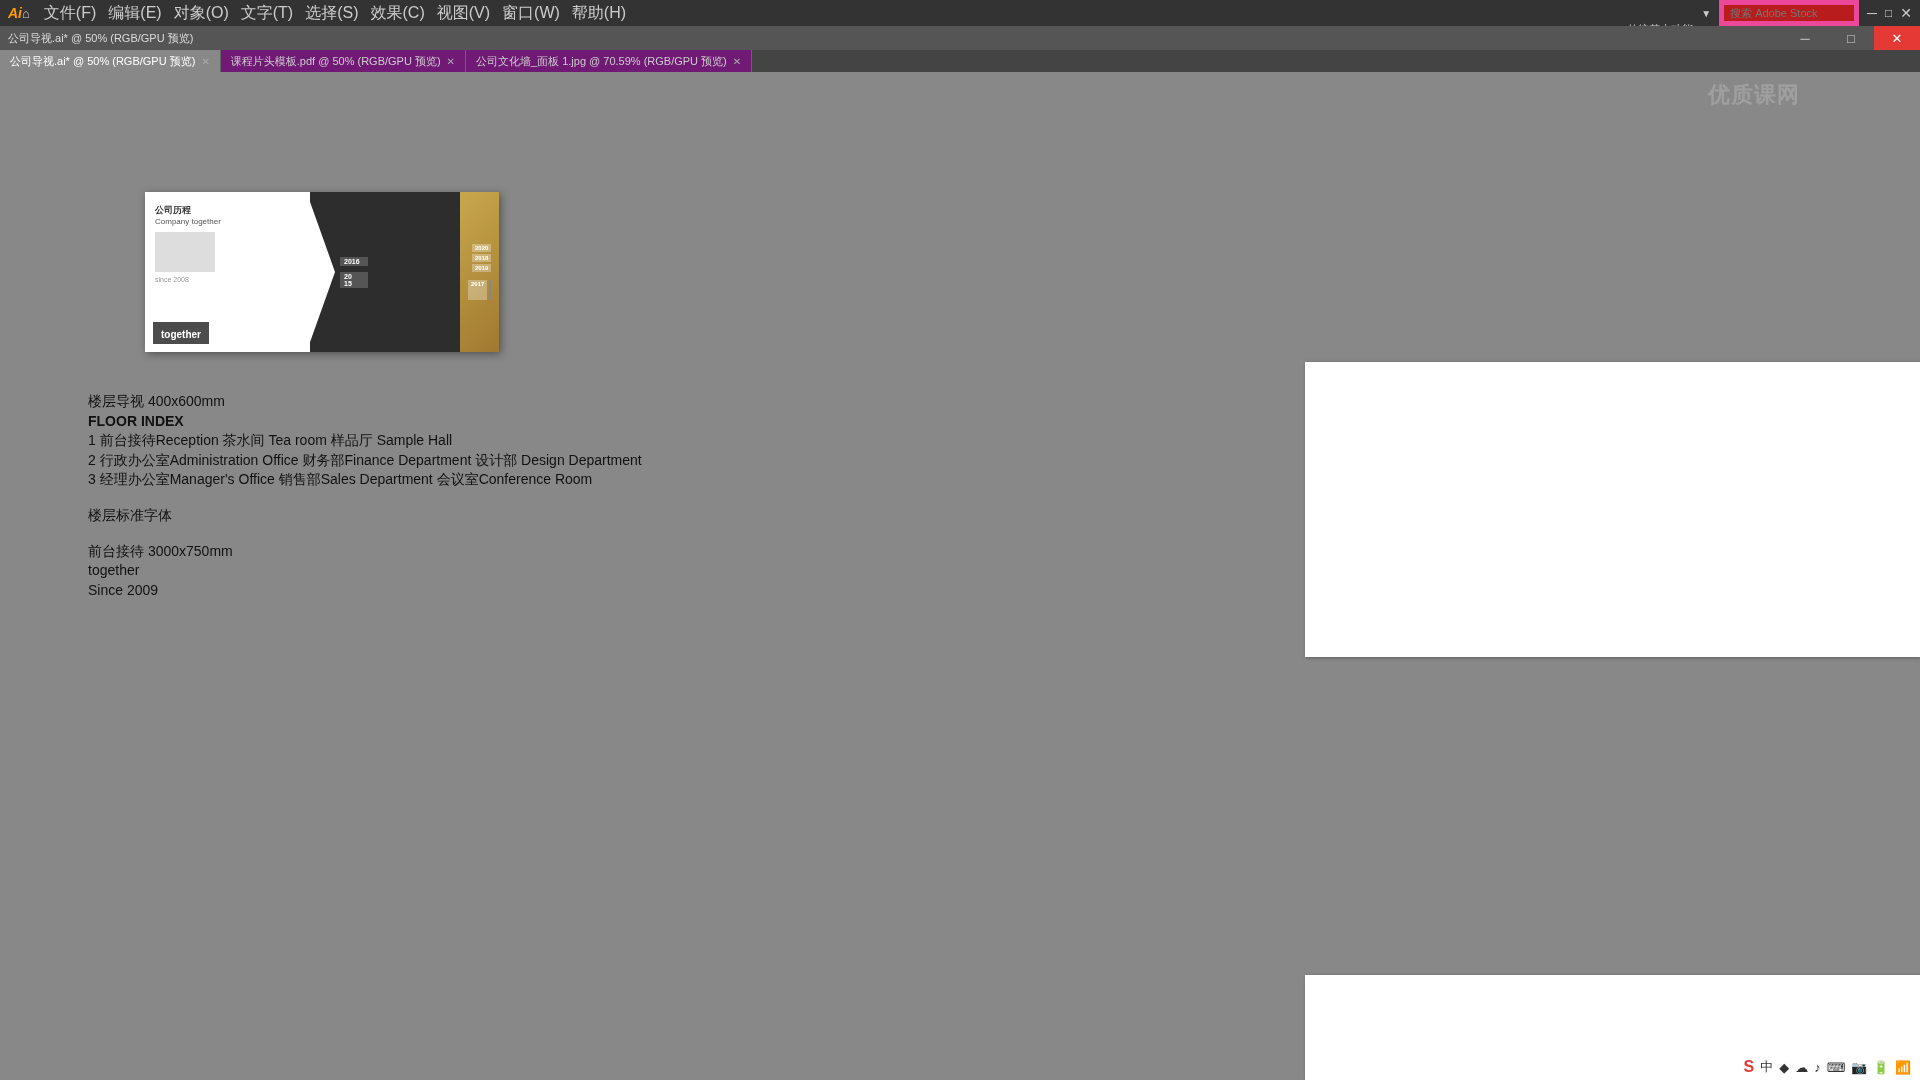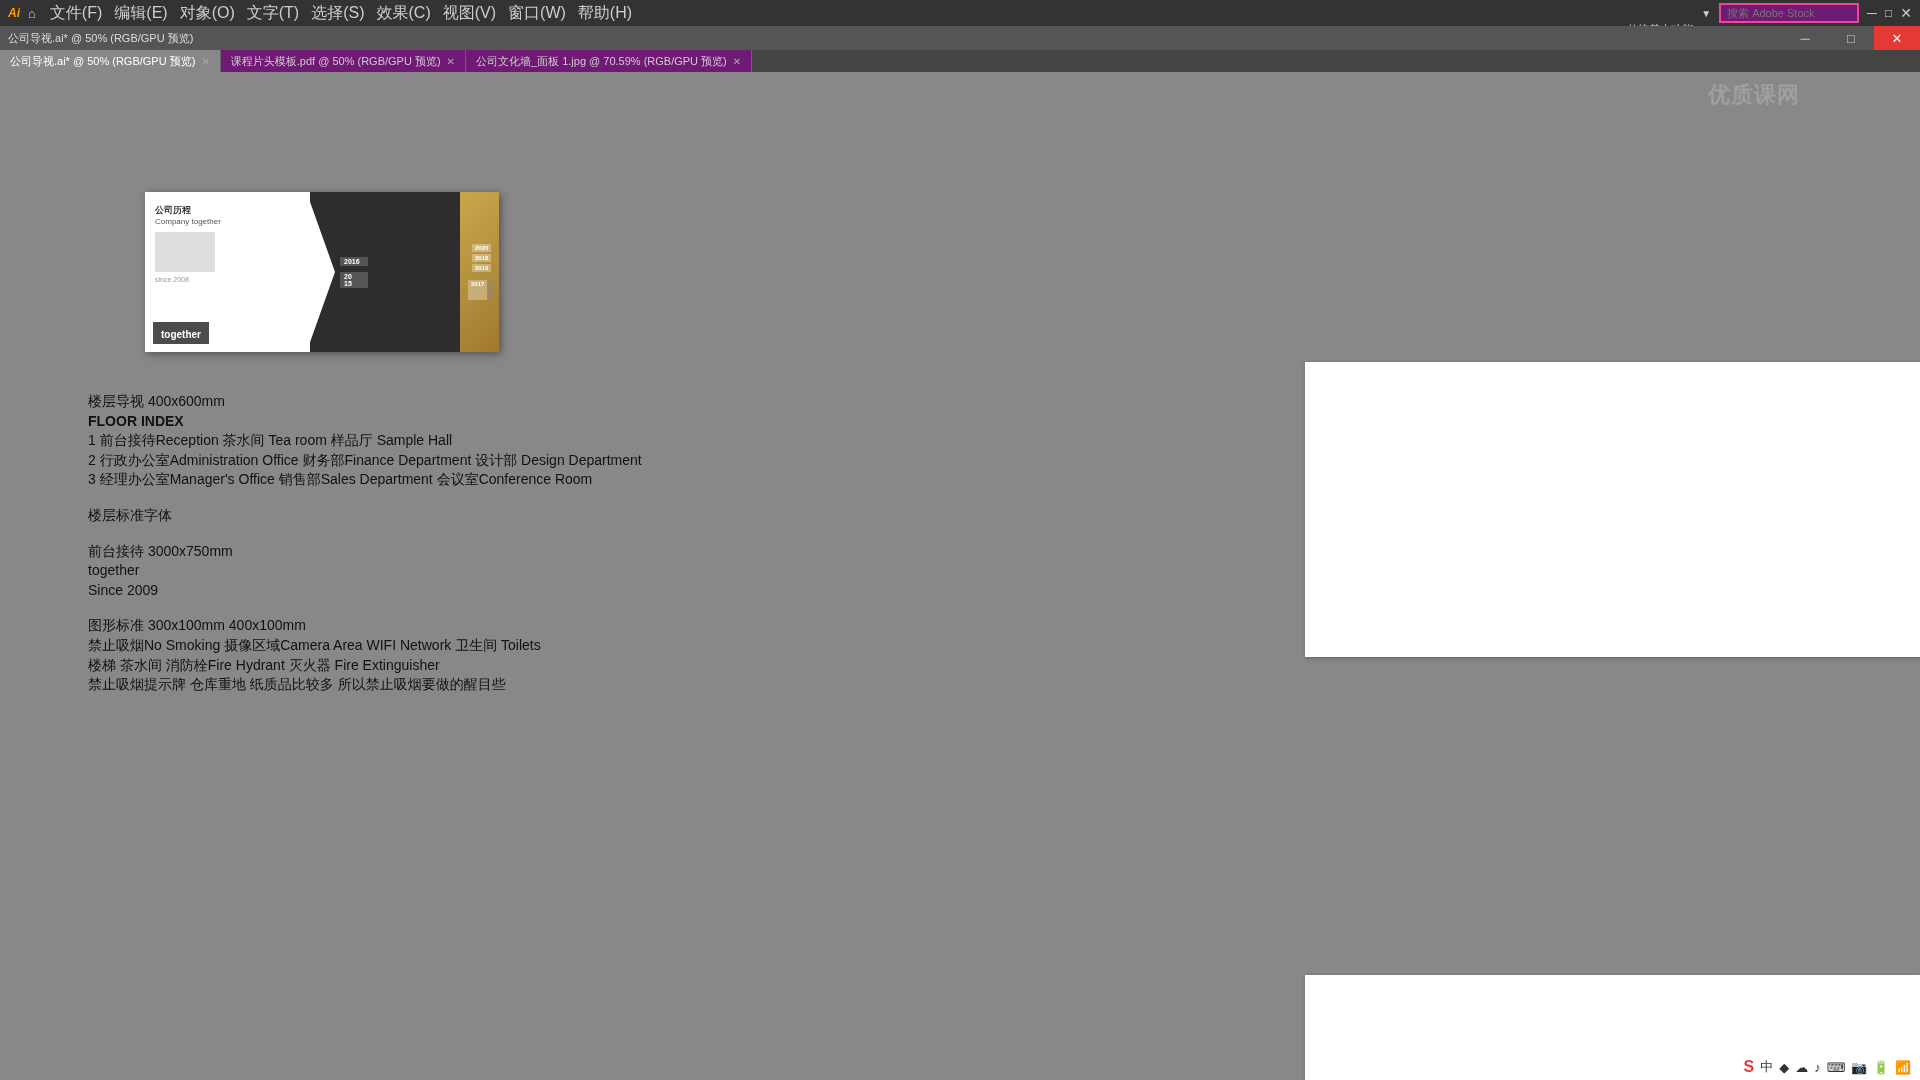--- a/index.html
+++ b/index.html
@@ -23,23 +23,22 @@
       gap: 2px;
     }
     .menu-bar-left {
       display: flex;
       align-items: center;
       gap: 0;
     }
     .ai-logo {
       color: #FF9A00;
       font-weight: bold;
-      font-size: 12px;
+      font-size: 14px;
       font-style: italic;
-      margin-right: 8px;
     }
     .home-icon {
       color: #cccccc;
       font-size: 13px;
       margin-right: 8px;
     }
     .menu-item {
       color: #cccccc;
       font-size: 16px;
       padding: 2px 6px;
@@ -50,22 +49,22 @@
       display: flex;
       align-items: center;
       gap: 8px;
     }
     .traditional-text {
       color: #cccccc;
       font-size: 11px;
       margin-top: 32px;
     }
     .search-box {
-      background: #701a75;
-      border: 2px solid #ec4899;
+      background: #b91c1c;
+      border: 5px solid #ec4899;
       color: #ccc;
       font-size: 11px;
       padding: 2px 6px;
       width: 140px;
     }
 
     
     .doc-bar {
       width: 100%;
       height: 22px;
@@ -320,26 +319,20 @@
       <div class="text-line">楼层标准字体</div>
     </div>
 
 
     <div class="text-section">
       <div class="text-line">前台接待 3000x750mm</div>
       <div class="text-line">together</div>
       <div class="text-line">Since 2009</div>
     </div>
 
-    <div class="text-section">
-      <div class="text-line">图形标准 300x100mm  400x100mm</div>
-      <div class="text-line">禁止吸烟No Smoking 摄像区域Camera Area WIFI Network 卫生间 Toilets</div>
-      <div class="text-line">楼梯 茶水间 消防栓Fire Hydrant 灭火器 Fire Extinguisher</div>
-      <div class="text-line">禁止吸烟提示牌 仓库重地 纸质品比较多 所以禁止吸烟要做的醒目些</div>
-    </div>
   </div>
 
   <div class="white-panel-1"></div>
 
   <div class="white-panel-2">
 
     <div style="position:absolute;bottom:4px;right:8px;display:flex;align-items:center;gap:6px;">
       <span style="color:#e53935;font-weight:bold;font-size:16px;">S</span>
       <span style="font-size:13px;color:#333;">中</span>
       <span style="font-size:13px;color:#333;">◆</span>

